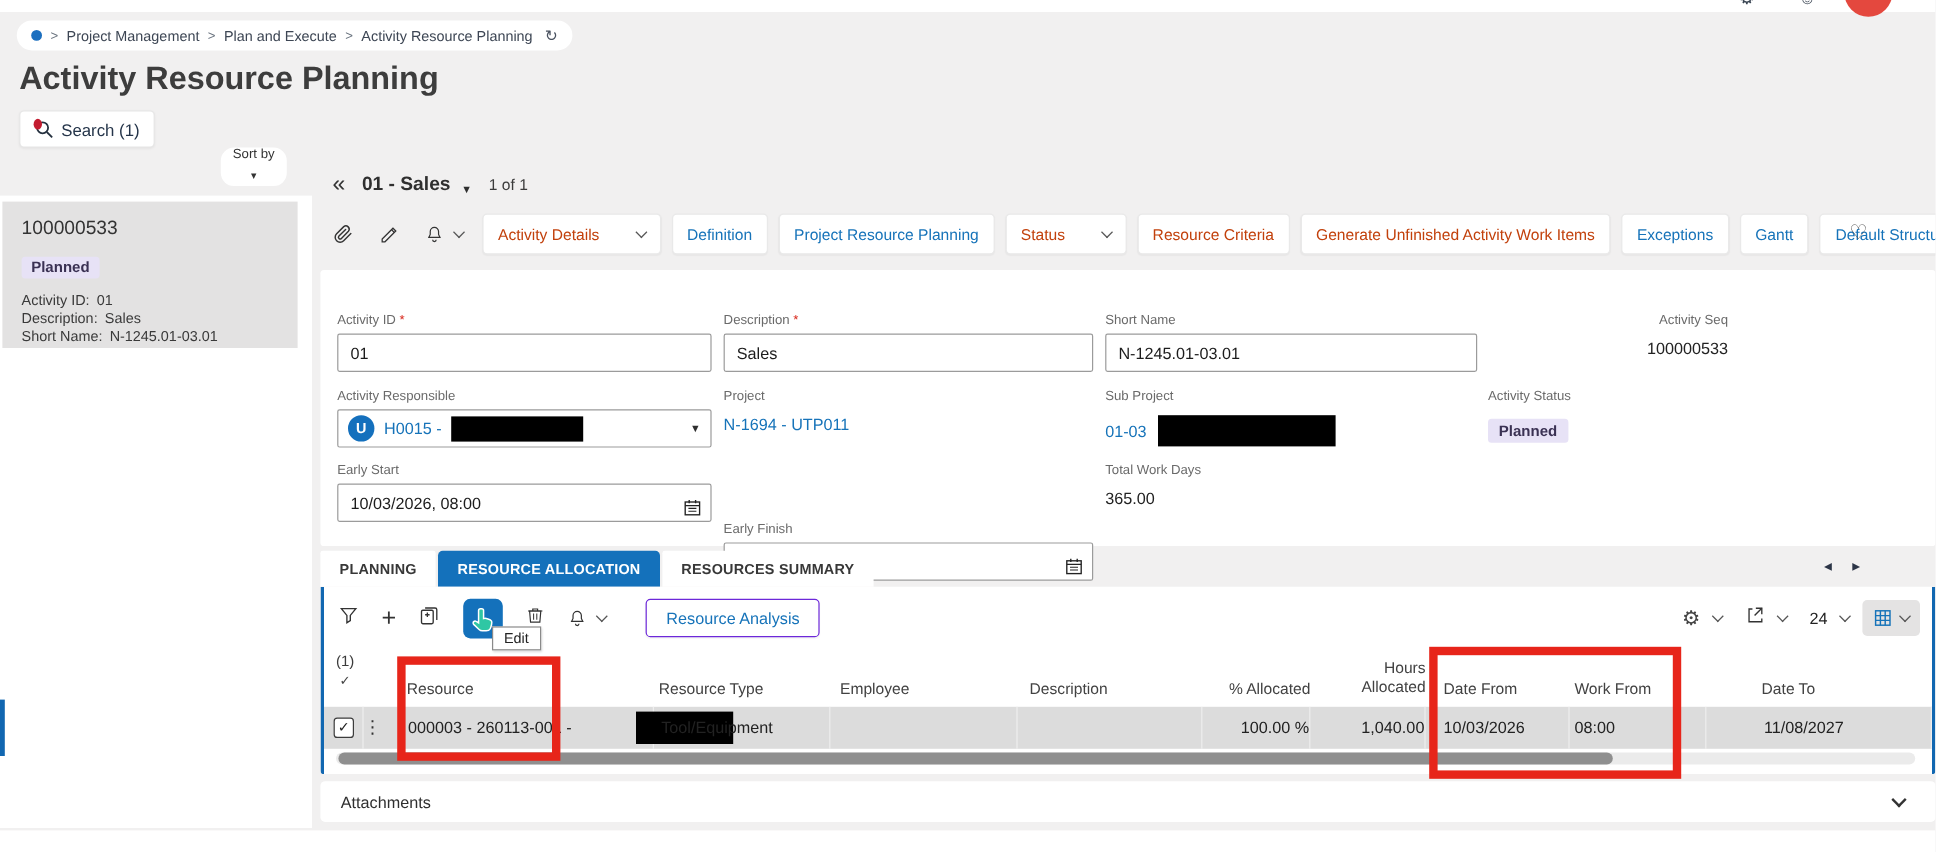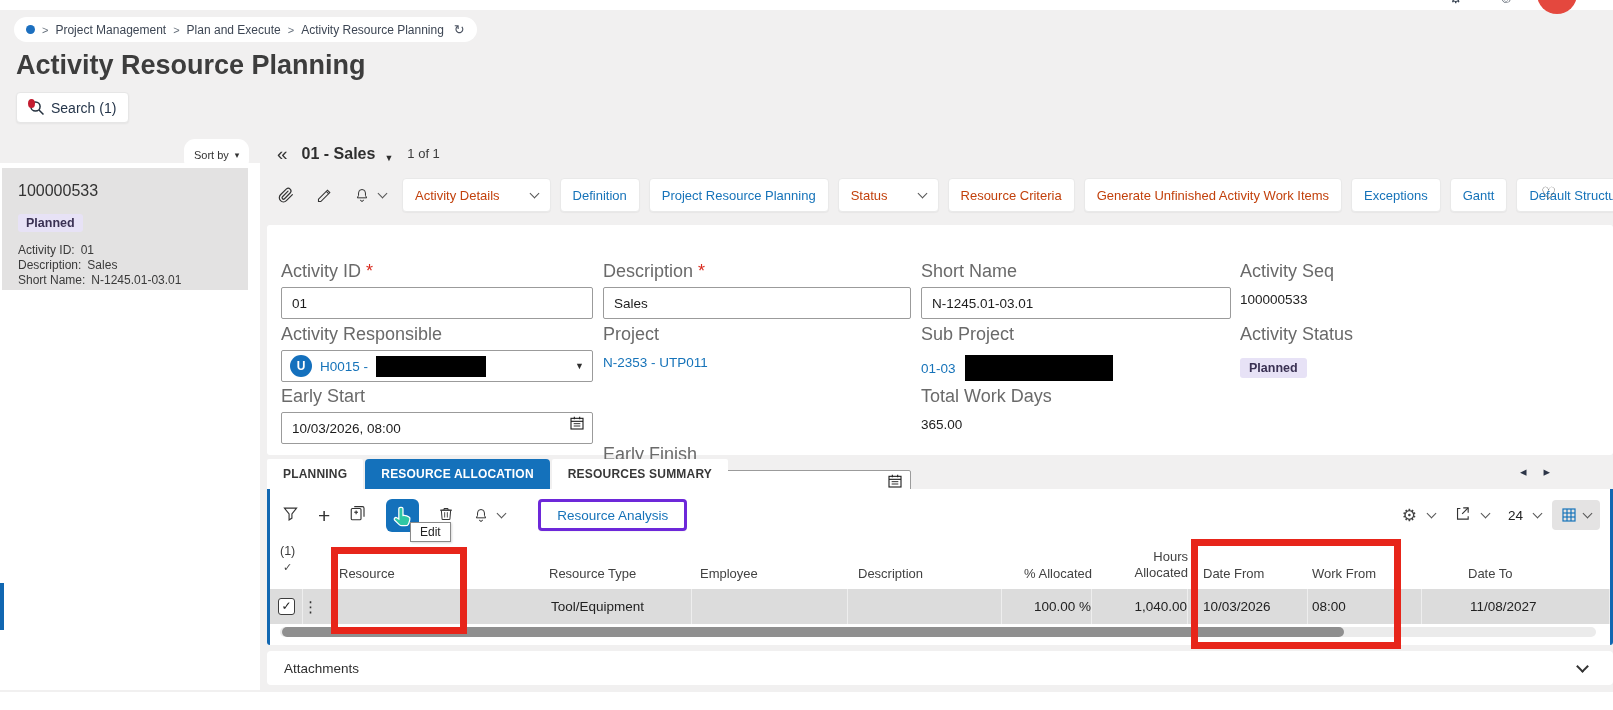--- a/index.html
+++ b/index.html
@@ -23,22 +23,22 @@
 
   .page-title { position:absolute; left:16px; top:50px; font-size:27px; font-weight:bold; color:#3d3d3d; }
 
   .search-btn { position:absolute; left:16px; top:92px; height:31px; background:#fff; border:1px solid #e6e6e6;
                 border-radius:4px; display:flex; align-items:center; gap:6px; padding:0 12px;
                 font-size:14px; color:#25354a; box-shadow:0 1px 2px rgba(0,0,0,.05); }
   .mag-wrap { position:relative; width:16px; height:16px; }
   .mag-dot { position:absolute; left:-1px; top:-1px; width:7px; height:9px; border-radius:50%; background:#c31c30; }
 
   
-  .sortby { position:absolute; left:184px; top:139px; height:32px; background:#fff; border-radius:11px;
-            display:flex; align-items:center; gap:6px; padding:0 10px; font-size:11px; color:#333; }
+  .sortby { position:absolute; left:184px; top:123px; height:32px; background:#fff; border-radius:11px;
+            display:flex; align-items:center; gap:6px; padding:0 10px; font-size:11px; color:#333;flex-direction:column; }
   .sidebar { position:absolute; left:0; top:163px; width:260px; height:527px; background:#fff; }
   .side-card { position:absolute; left:2px; top:5px; width:246px; height:122px; background:#e3e2e2; }
   .side-id { position:absolute; left:16px; top:14px; font-size:16px; color:#333; }
   .side-badge { position:absolute; left:16px; top:46px; background:#e7e2f6; color:#3a3153; font-size:12.5px;
                 font-weight:bold; padding:2px 8px; border-radius:3px; }
   .side-field { position:absolute; left:16px; font-size:12px; color:#3a3a3a; white-space:nowrap; }
   .side-field b { font-weight:normal; margin-right:6px; }
 
   
   .rec-head { position:absolute; left:277px; top:144px; display:flex; align-items:center; gap:14px; }
@@ -56,21 +56,21 @@
              box-shadow:0 1px 1px rgba(0,0,0,.04); }
   .cmd-dark { color:#c2410c;gap:31px; }
   .cmd-link { color:#1673b9; }
   .chev { display:inline-block; width:7px; height:7px; border-right:1.6px solid #555; border-bottom:1.6px solid #555;
           transform:rotate(45deg); margin-top:-3px; }
   .heart-ic { position:absolute; left:1541px; top:183px; font-size:17px; color:#555; }
 
   
   .form-card { position:absolute; left:267px; top:225px; width:1346px; height:230px; background:#fff; border-radius:3px; }
   .fgroup { position:absolute; }
-  .flabel { font-size:18px; color:#6a6a6a; margin-bottom:5px; white-space:nowrap; }
+  .flabel { font-size:11px; color:#6a6a6a; margin-bottom:5px; white-space:nowrap; }
   .req::after { content:" *"; color:#d92b1f; }
   .finput { width:100%; height:32px; border:1px solid #9b9b9b; border-radius:2px; padding:0 10px;
             font-size:13.5px; color:#1c1c1c; background:#fff; font-family:"Liberation Sans", sans-serif; }
   .fvalue { font-size:13.5px; color:#222; margin-top:10px; }
   .flink { font-size:13.5px; color:#1673b9; margin-top:10px; display:flex; align-items:center; gap:5px; }
   .combo { height:32px; border:1px solid #9b9b9b; border-radius:2px; display:flex; align-items:center;
            gap:8px; padding:0 8px; background:#fff; }
   .avatar-u { width:22px; height:22px; border-radius:50%; background:#1470bd; color:#fff; font-size:12px;
               font-weight:bold; display:flex; align-items:center; justify-content:center; flex:0 0 22px; }
   .combo-text { color:#1673b9; font-size:13.5px; white-space:nowrap; }
@@ -89,21 +89,21 @@
   .tab-arrows { position:absolute; left:1520px; top:464px; display:flex; gap:17px; font-size:13px; color:#2c3547; }
 
   
   .tpanel { position:absolute; left:267px; top:489px; width:1346px; height:156px; background:#fff;
             border-left:3px solid #1167b1; border-right:3px solid #1167b1; border-radius:0 0 3px 3px; }
   .ttoolbar { position:absolute; left:12px; top:9px; display:flex; align-items:center; gap:19px; height:34px; }
   .plus-ic { font-size:21px; font-weight:300; color:#333; line-height:1; }
   .edit-btn { width:33px; height:33px; background:#1471bb; border-radius:6px; position:relative; }
   .hand-cursor { position:absolute; left:5px; top:6px; }
   .bellgrp { display:flex; align-items:center; gap:9px; }
-  .analysis-btn { height:32px; background:#fff; border:3px solid #6d28d9; border-radius:4px; padding:0 16px;
+  .analysis-btn { height:32px; background:#fff; border:1px solid #6d28d9; border-radius:4px; padding:0 16px;
                   display:flex; align-items:center; font-size:13.5px; color:#1673b9; margin-left:14px;
                   box-shadow:0 1px 1px rgba(0,0,0,.04); }
   .ttools-right { position:absolute; right:10px; top:9px; display:flex; align-items:center; gap:11px; height:34px; }
   .gear-ic { font-size:17px; color:#444; }
   .pagesize { font-size:13.5px; color:#222; }
   .grid-pill { width:48px; height:30px; background:#e4e3e3; border-radius:4px; display:flex; align-items:center;
                justify-content:center; gap:7px; }
   .tooltip { position:absolute; left:140px; top:33px; background:#fff; border:1px solid #8a8a8a; padding:2px 9px;
              font-size:12px; color:#222; z-index:40; box-shadow:1px 1px 2px rgba(0,0,0,.15); }
 
@@ -263,38 +263,38 @@
       <input class="finput" readonly="" value="01" style="">
     </div>
     <div class="fgroup" style="left:336px; top:36px; width:308px;">
       <div class="flabel req">Description</div>
       <input class="finput" readonly="" value="Sales" style="">
     </div>
     <div class="fgroup" style="left:654px; top:36px; width:310px;">
       <div class="flabel">Short Name</div>
       <input class="finput" readonly="" value="N-1245.01-03.01" style="">
     </div>
-    <div class="fgroup" style="left:973px; top:36px; width:200px;">
+    <div class="fgroup" style="left:973px; top:36px; width:200px;text-align:right;">
       <div class="flabel">Activity Seq</div>
       <div class="fvalue">100000533</div>
     </div>
 
     <div class="fgroup" style="left:14px; top:99px; width:312px;">
       <div class="flabel">Activity Responsible</div>
       <div class="combo">
         <span class="avatar-u">U</span>
         <span class="combo-text">H0015 -</span>
         <span class="redact" style="width:110px;height:21px;"></span>
         <span class="caret">▼</span>
       </div>
     </div>
     <div class="fgroup" style="left:336px; top:99px; width:308px;">
       <div class="flabel">Project</div>
       <div class="flink">
-          <span>N-2353 - UTP011</span>
+          <span>N-1694 - UTP011</span>
         </div>
     </div>
     <div class="fgroup" style="left:654px; top:99px; width:310px;">
       <div class="flabel">Sub Project</div>
       <div class="flink">
         <span>01-03</span>
         <span class="redact" style="width:148px;height:26px;margin-left:4px;"></span>
       </div>
     </div>
     <div class="fgroup" style="left:973px; top:99px; width:200px;">
@@ -414,20 +414,24 @@
       <span class="th" style="left:1198px;">Date To</span>
     </div>
 
     <div class="trow">
       <div class="td" style="left:0; width:33px;">
         <span class="cbx">✓</span>
       </div>
       <div class="td" style="left:33px; width:29px;">
         <span class="kebab">⋮</span>
       </div>
+      <div class="td" style="left:62px; width:213px; padding-left:8px; position:absolute;">
+        <span>000003 - 260113-001 -</span>
+        <span class="row-redact"></span>
+      </div>
       <div class="td" style="left:275px; width:147px; padding-left:6px;">Tool/Equipment</div>
       <div class="td" style="left:422px; width:156px;"></div>
       <div class="td" style="left:578px; width:154px;"></div>
       <div class="td" style="left:732px; width:90px; text-align:right;">100.00 %</div>
       <div class="td" style="left:822px; width:96px; text-align:right;">1,040.00</div>
       <div class="td" style="left:928px; width:110px; padding-left:5px;">10/03/2026</div>
       <div class="td" style="left:1038px; width:114px; padding-left:4px;">08:00</div>
       <div class="td" style="left:1190px; width:150px; padding-left:10px;">11/08/2027</div>
     </div>
 

